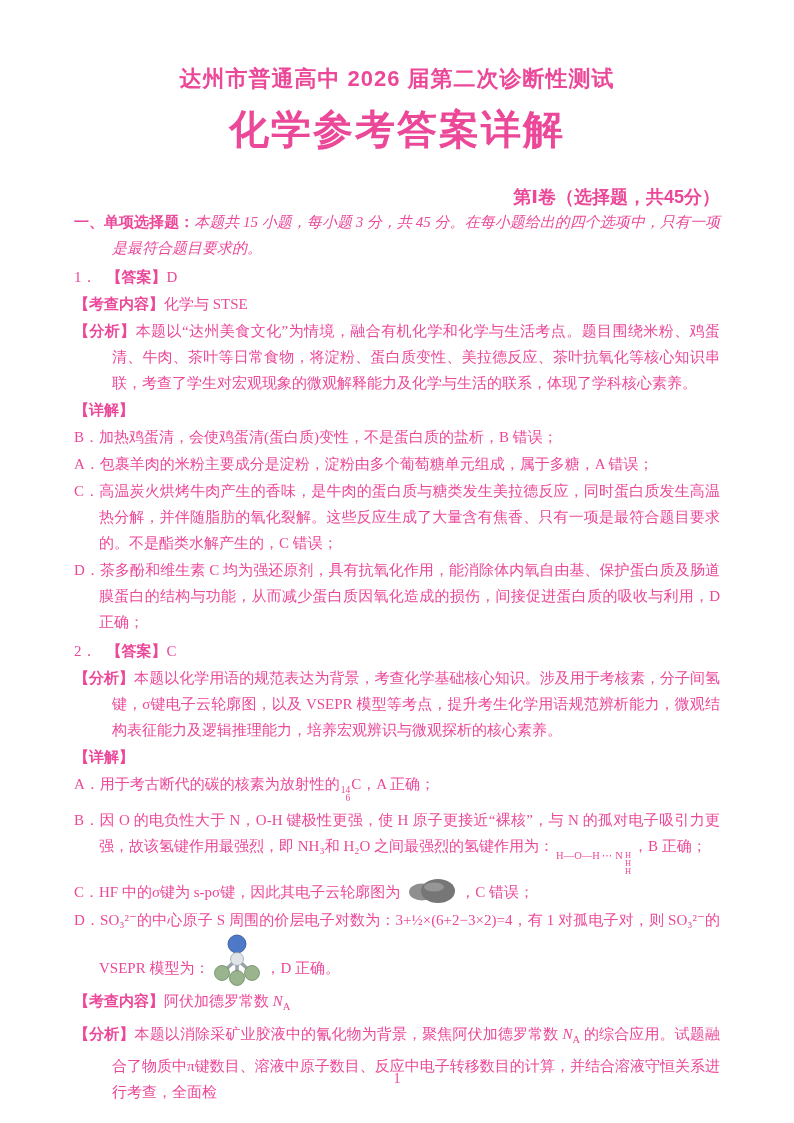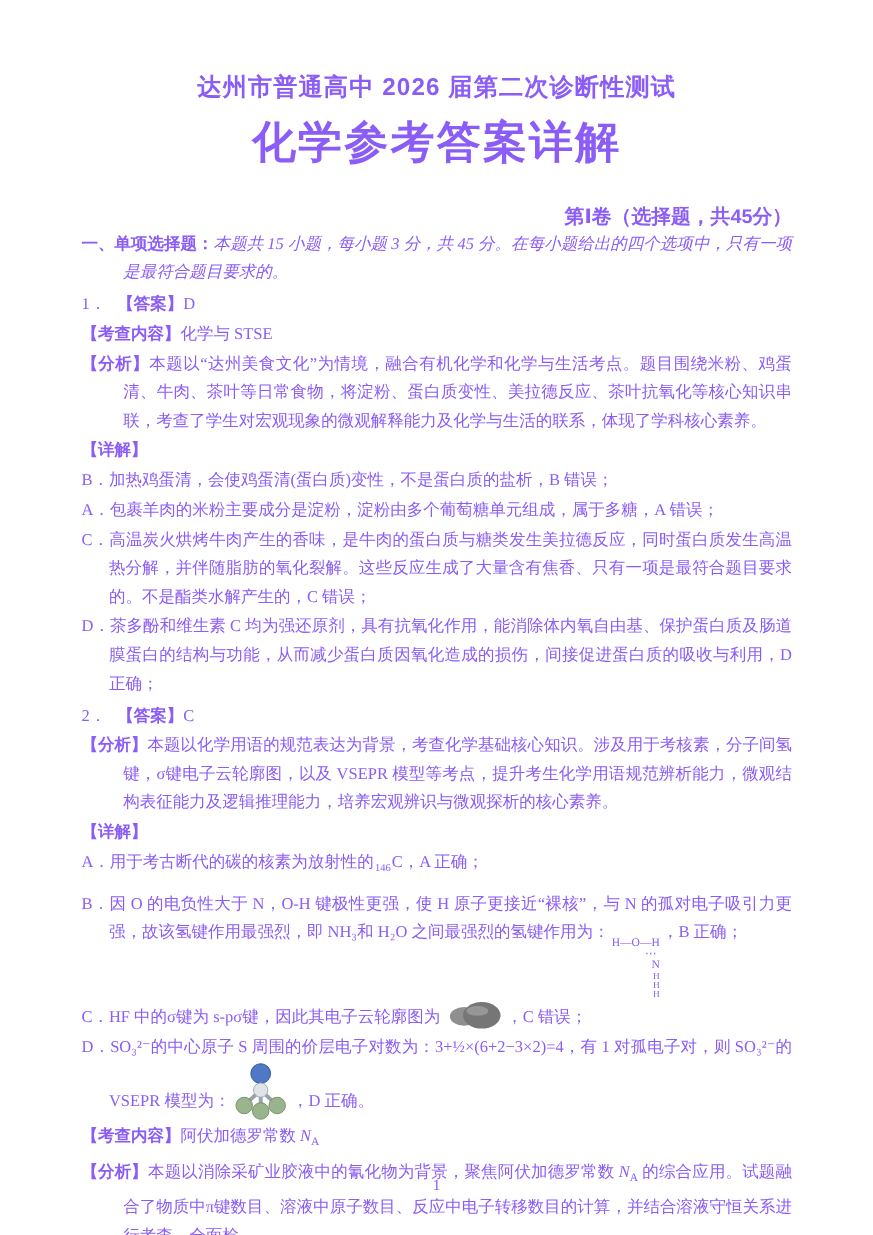--- a/index.html
+++ b/index.html
@@ -7,21 +7,21 @@
   .page {
     width: 794px;
     height: 1123px;
     margin: 0 auto;
     background: #ffffff;
     position: relative;
     padding: 64px 74px 0 74px;
     overflow: hidden;
     font-family: "Liberation Serif", "DejaVu Serif", serif;
     font-size: 15px;
-    color: #8b5cf6;
+    color: #ec4899;
   }
   .title1 {
     text-align: center;
     font-family: "Liberation Sans", "DejaVu Sans", sans-serif;
     font-size: 22px;
     font-weight: 700;
     letter-spacing: 1px;
   }
   .title2 {
     text-align: center;
@@ -47,43 +47,43 @@
   .hang38 { padding-left: 38px; text-indent: -38px; }
   .hang25 { padding-left: 25px; text-indent: -25px; }
   .num { margin-right: 10px; }
   b { font-weight: 700; }
   .kaiti { font-style: italic; }
   .qline { margin-top: 3px; }
 
   
   .iso-stack {
     display: inline-flex;
+    flex-direction: column;
     align-items: flex-end;
     font-size: 9.5px;
     line-height: 8px;
     vertical-align: -4px;
-    margin: 14px 1px;
+    margin: 4px 1px;
     text-indent: 0;
   }
 
   
   .na { font-style: italic; }
   .na-sub { font-size: 10.5px; }
 
   
   .hbond {
     display: inline-flex;
-    align-items: flex-end;
+    align-items: flex-start;
     font-size: 10.5px;
     line-height: 10px;
     vertical-align: -8px;
     margin: 0 2px;
     text-indent: 0;
     white-space: nowrap;
-    flex-direction: column;
   }
   .hb-dots { margin: 0 2px; letter-spacing: 1px; }
   .hb-col {
     display: inline-flex;
     flex-direction: column;
     font-size: 8.5px;
     line-height: 8px;
     margin-left: 2px;
   }
 

